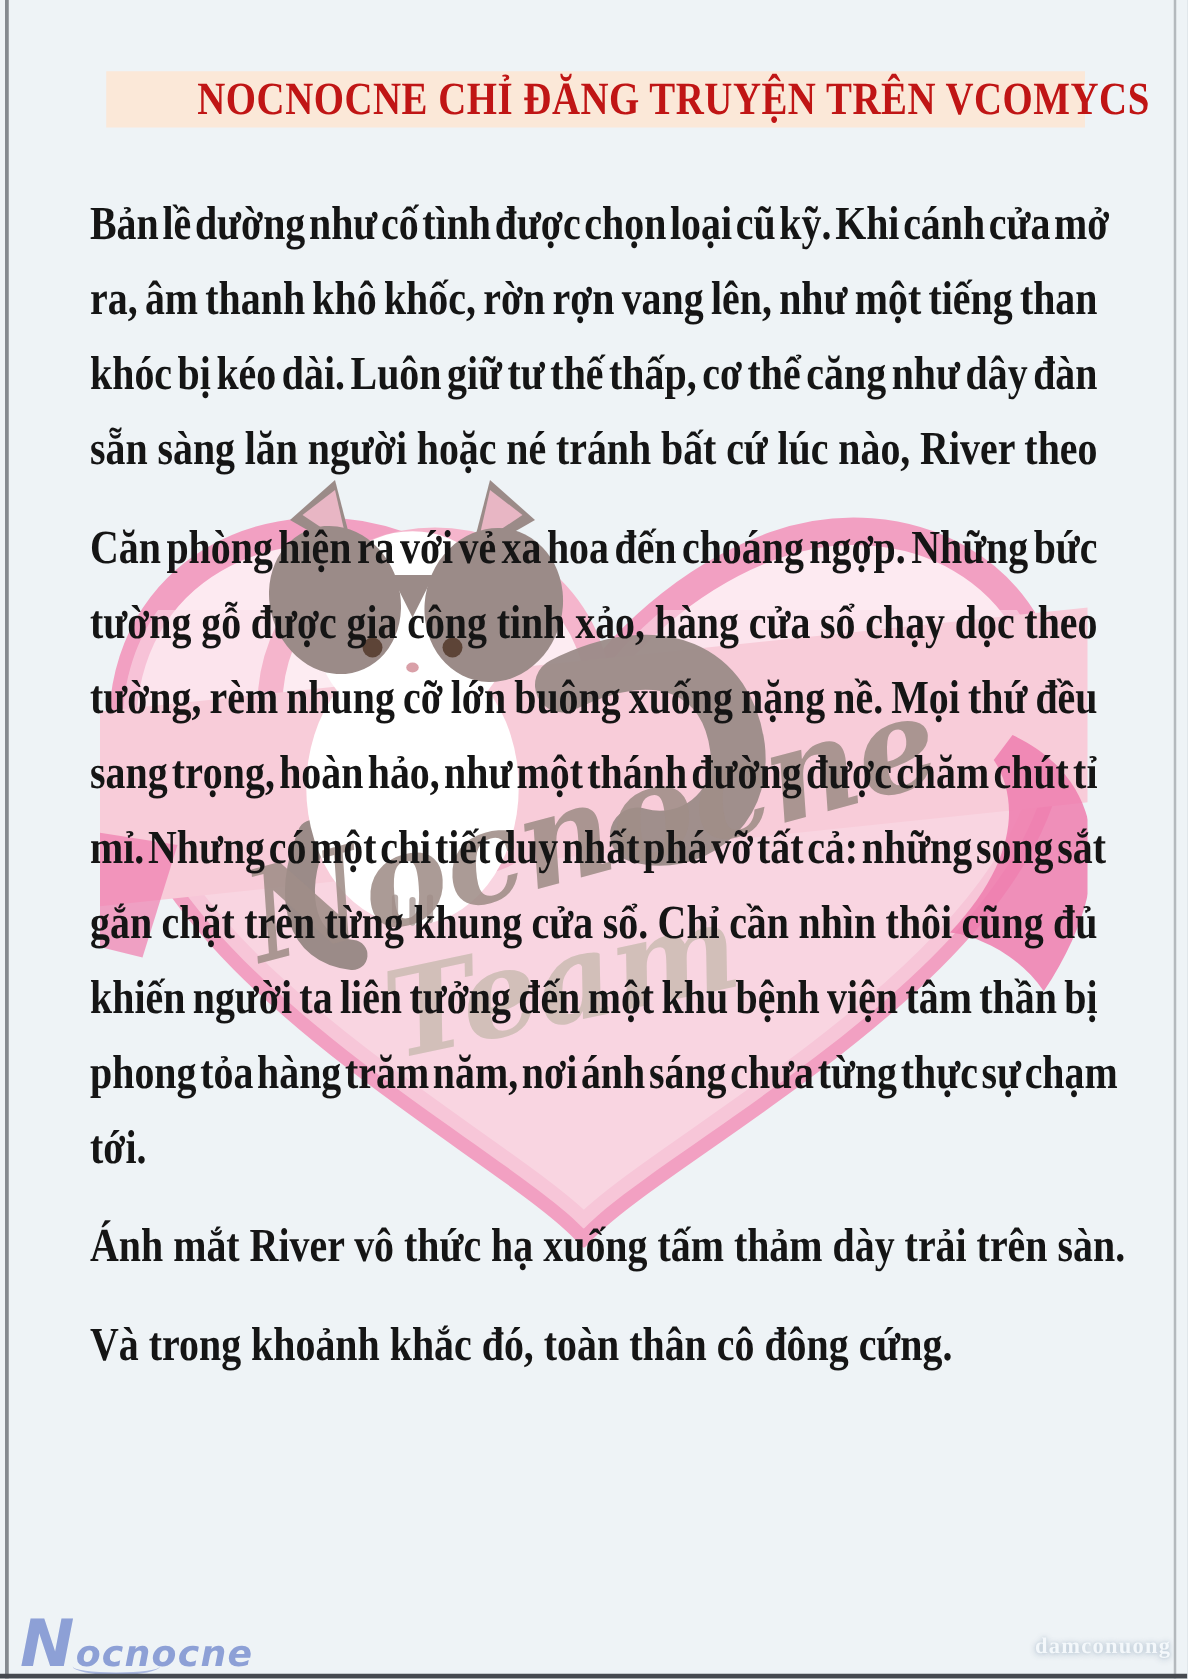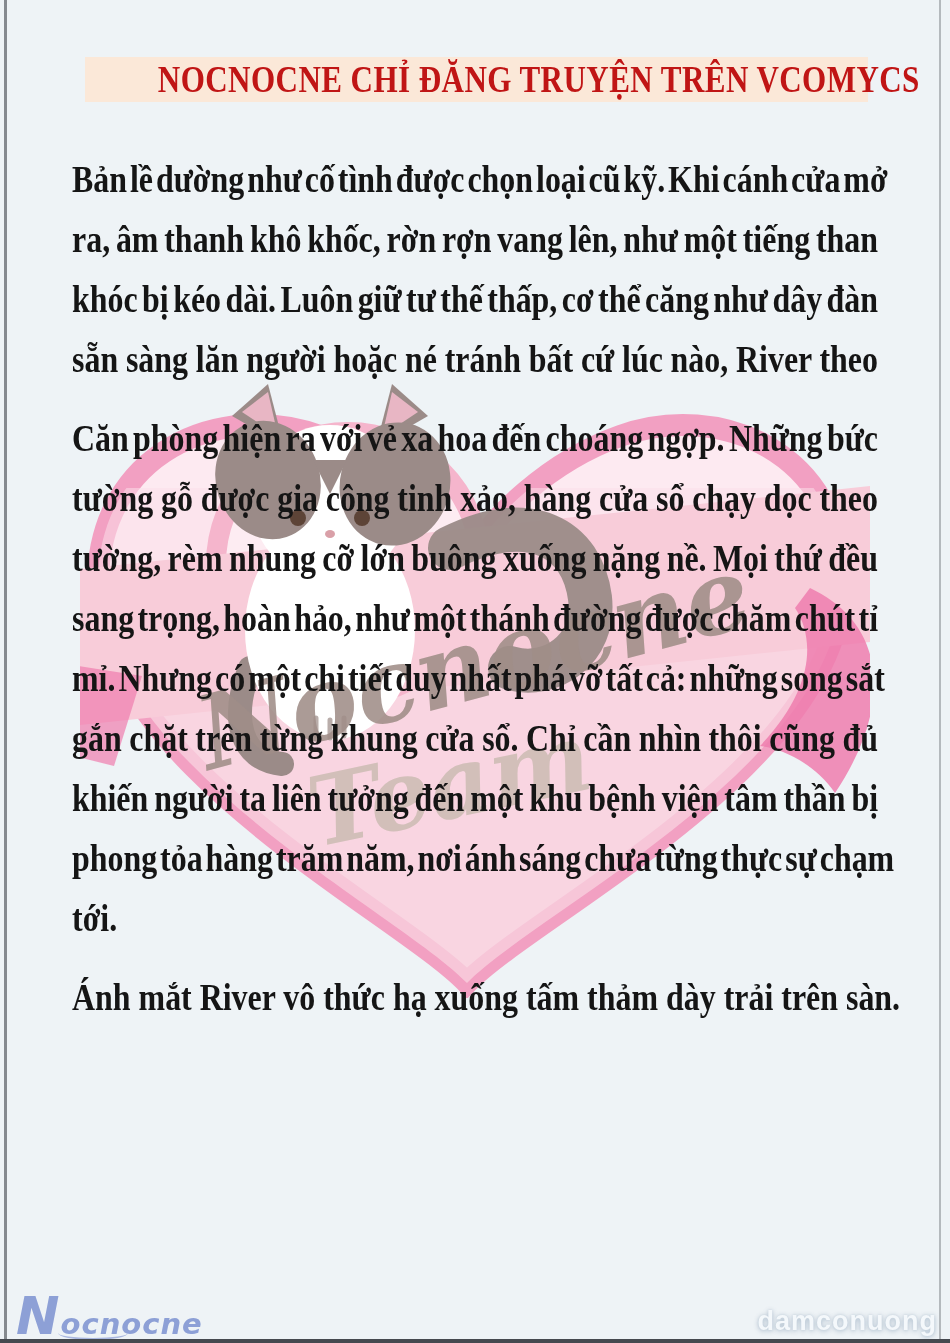--- a/index.html
+++ b/index.html
@@ -40,21 +40,21 @@
     font-family:"DejaVu Sans",sans-serif;font-style:italic;font-weight:bold;
     font-size:29px;color:#8da0d6;letter-spacing:1px;
   }
   .logo::first-letter{font-size:52px;}
   .logo-flourish{
     position:absolute;left:58px;top:1326px;width:70px;height:12px;
     border-bottom:2px solid #aab8e0;border-radius:50%;
   }
   .credit{
     position:absolute;right:13px;top:1306px;
-    font-family:Liberation Sans, sans-serif;font-weight:bold;font-size:27px;
+    font-family:Liberation Serif, serif;font-weight:bold;font-size:18px;
     color:#f4f8fb;letter-spacing:1px;
     text-shadow:0 0 2px #c9d5df,0 1px 5px rgba(150,170,190,.85);
   }
 </style>
 </head>
 <body>
 
 <div class="page">
 
   <svg class="watermark" viewBox="0 0 790 630" aria-hidden="true">
@@ -119,20 +119,23 @@
         <div class="line"><span class="fit" style="word-spacing: -5.45522px; transform: scaleX(0.84);">sang trọng, hoàn hảo, như một thánh đường được chăm chút tỉ</span></div>
         <div class="line"><span class="fit" style="word-spacing: -6px; transform: scaleX(0.84);">mỉ. Nhưng có một chi tiết duy nhất phá vỡ tất cả: những song sắt</span></div>
         <div class="line"><span class="fit" style="word-spacing: -0.47588px; transform: scaleX(0.84);">gắn chặt trên từng khung cửa sổ. Chỉ cần nhìn thôi cũng đủ</span></div>
         <div class="line"><span class="fit" style="word-spacing: -2.4863px; transform: scaleX(0.84);">khiến người ta liên tưởng đến một khu bệnh viện tâm thần bị</span></div>
         <div class="line"><span class="fit" style="word-spacing: -6px; transform: scaleX(0.84);">phong tỏa hàng trăm năm, nơi ánh sáng chưa từng thực sự chạm</span></div>
         <div class="line"><span class="fit" style="word-spacing: 0px; transform: scaleX(0.84);">tới.</span></div>
       </div>
       <div class="para">
         <div class="line"><span class="fit" style="word-spacing: 0px; transform: scaleX(0.84);">Ánh mắt River vô thức hạ xuống tấm thảm dày trải trên sàn.</span></div>
       </div>
+      <div class="para">
+        <div class="line"><span class="fit" style="word-spacing: 0px; transform: scaleX(0.84);">Và trong khoảnh khắc đó, toàn thân cô đông cứng.</span></div>
+      </div>
     </div>
 
   <div class="logo">
     <span>Nocnocne</span>
   </div>
   <div class="logo-flourish"></div>
   <div class="credit">damconuong</div>
 
   <div class="edge-left"></div>
   <div class="edge-right"></div>

